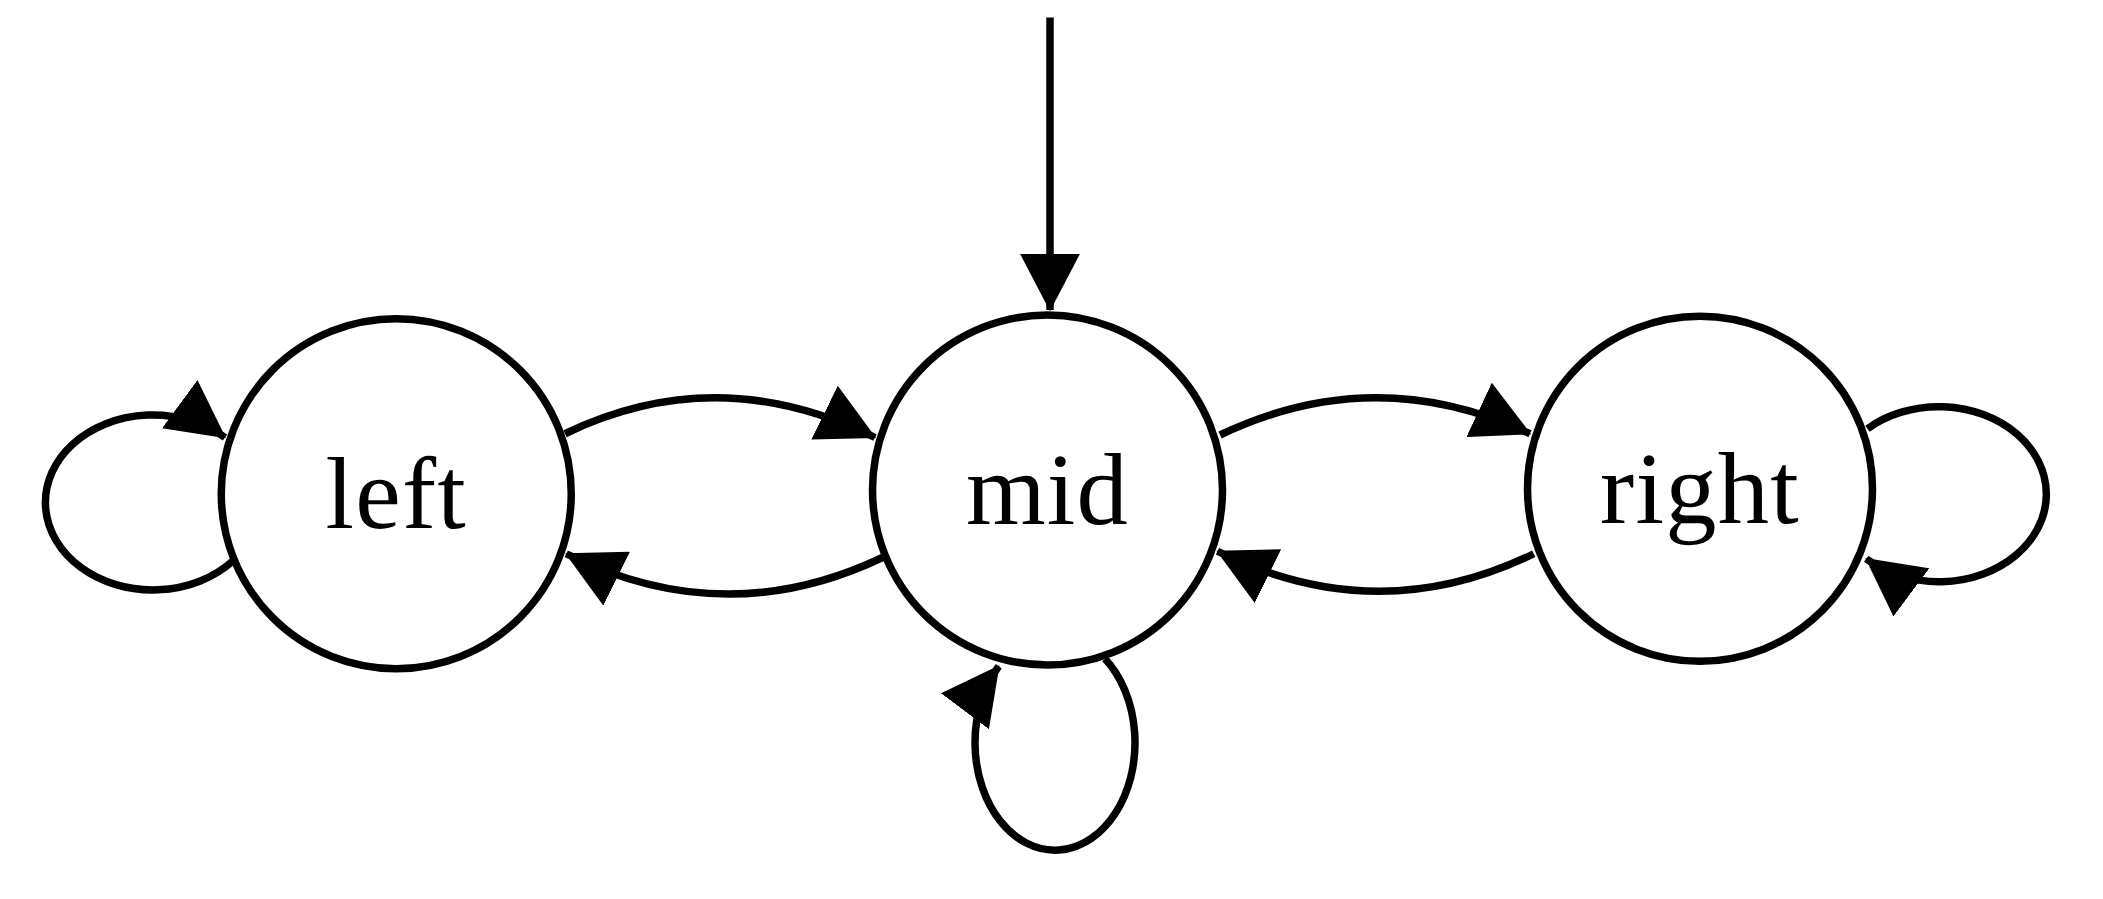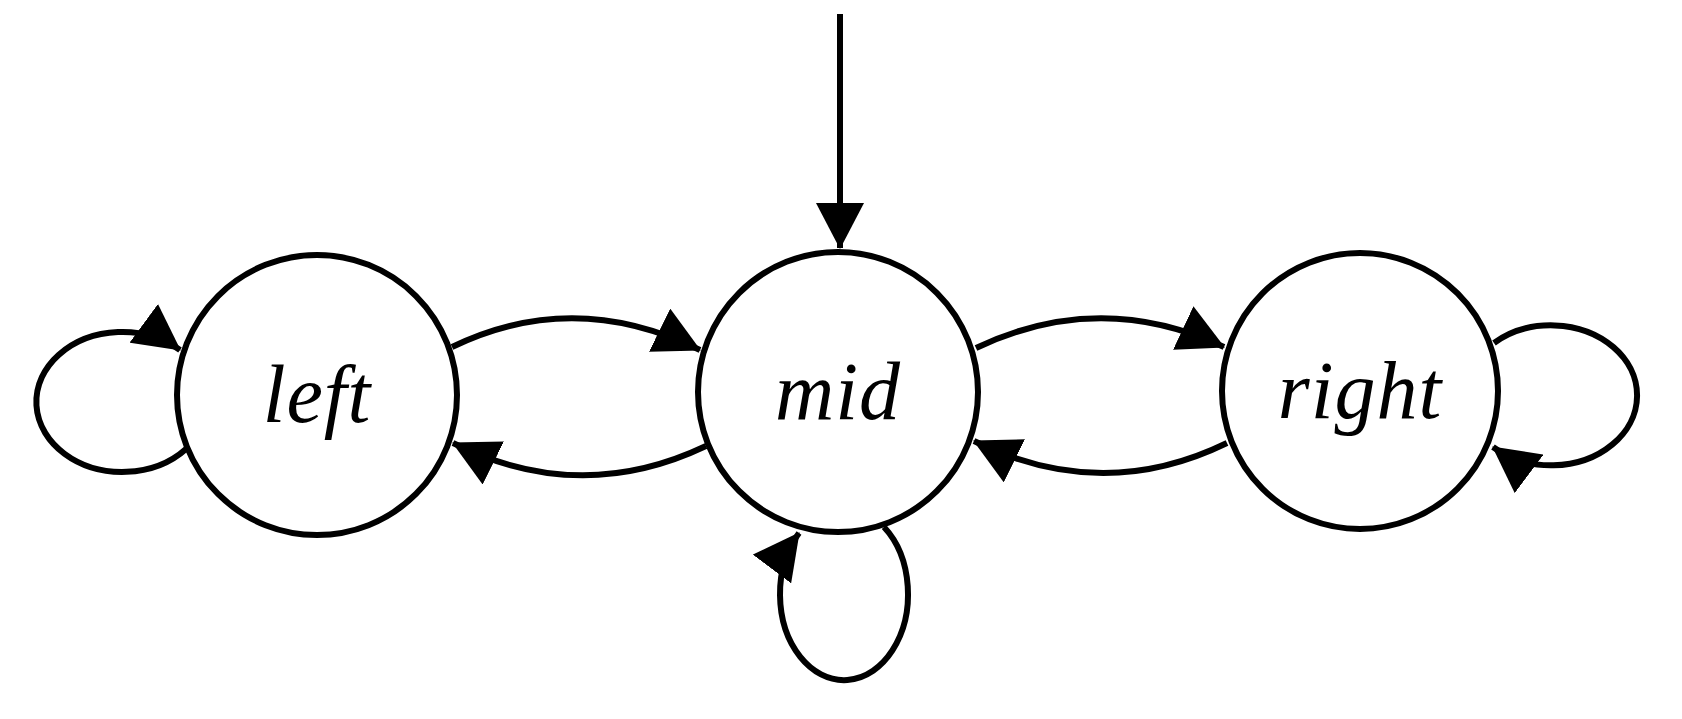--- a/index.html
+++ b/index.html
@@ -6,21 +6,20 @@
     margin: 0;
     padding: 0;
     background: #ffffff;
     width: 1682px;
     height: 719px;
     overflow: hidden;
   }
   .diagram-wrap {
     width: 1516px;
     height: 719px;
-    font-style: italic;
   }
   svg {
     display: block;
   }
   .state-circle {
     fill: #ffffff;
     stroke: #000000;
     stroke-width: 6;
   }
   .edge {

